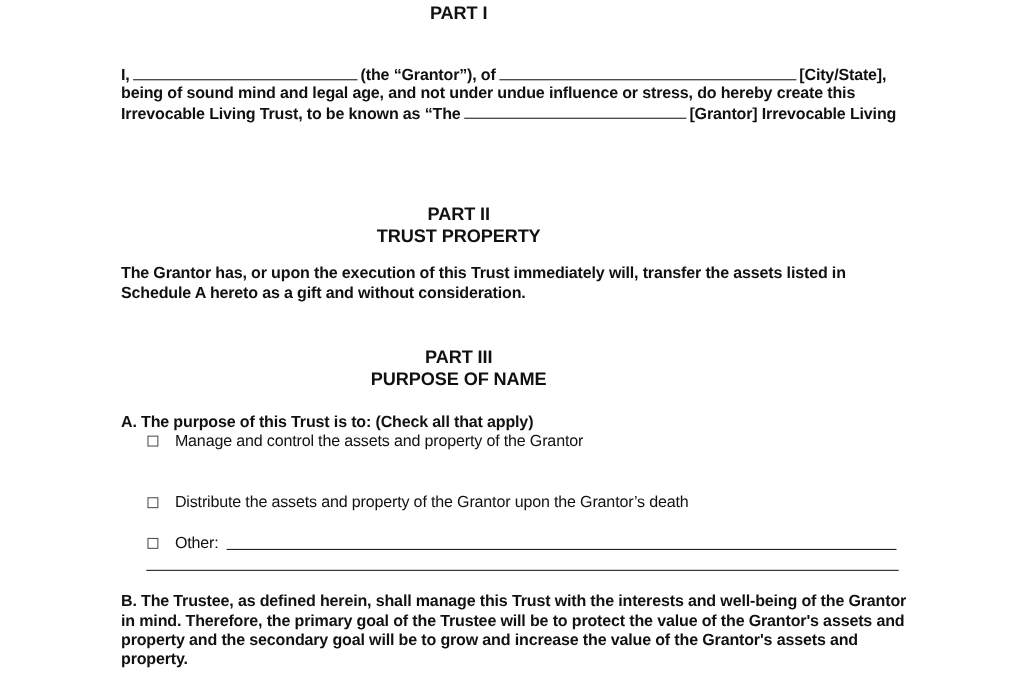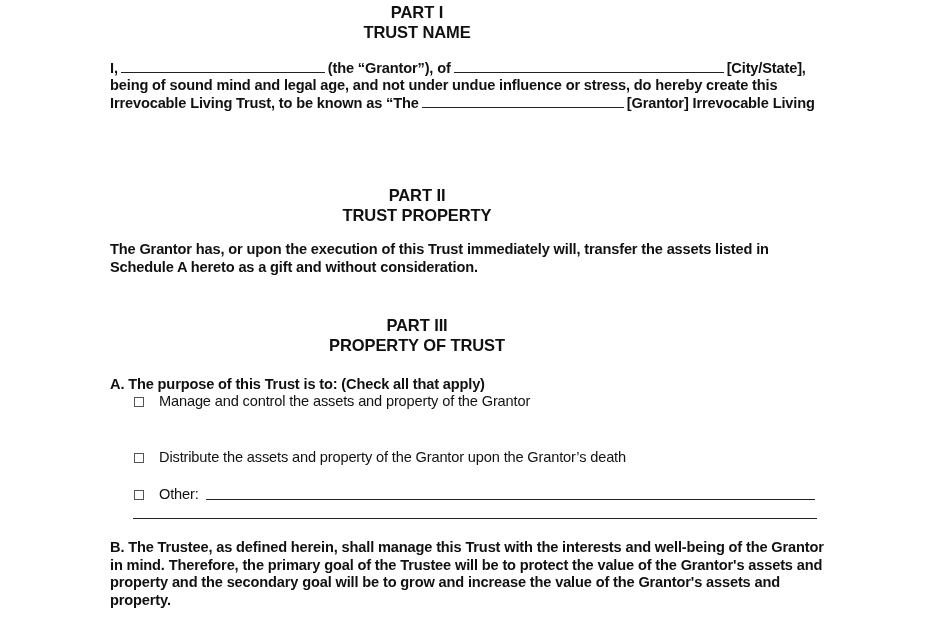--- a/index.html
+++ b/index.html
@@ -74,21 +74,20 @@
       border-bottom: 1.3px solid #222;
     }
   </style>
 </head>
 <body>
 
 <div class="page">
 
   <div class="heading" style="top:2px;">
     <div>PART I</div>
-    <div>TRUST NAME</div>
   </div>
 
   <div class="para" style="top:59px;">
     <div class="line">
       <span>I,</span><span class="blank" style="width:204px;"></span><span>(the “Grantor”), of</span><span class="blank" style="width:270px;"></span><span>[City/State],</span>
     </div>
     <div class="line">being of sound mind and legal age, and not under undue influence or stress, do hereby create this</div>
     <div class="line">
       <span>Irrevocable Living Trust, to be known as “The</span><span class="blank" style="width:202px;"></span><span>[Grantor] Irrevocable Living</span>
     </div>
@@ -99,21 +98,21 @@
     <div>TRUST PROPERTY</div>
   </div>
 
   <div class="para" style="top:241px;">
     <div class="line">The Grantor has, or upon the execution of this Trust immediately will, transfer the assets listed in</div>
     <div class="line">Schedule A hereto as a gift and without consideration.</div>
   </div>
 
   <div class="heading" style="top:315px;">
     <div>PART III</div>
-    <div>PROPERTY OF TRUST</div>
+    <div>PURPOSE OF NAME</div>
   </div>
 
   <div class="para" style="top:376px;">
     <div class="line">A. The purpose of this Trust is to: (Check all that apply)</div>
   </div>
 
   <div class="check-row" style="top:392px;">
     <span class="checkbox"></span><span>Manage and control the assets and property of the Grantor</span>
   </div>
 

